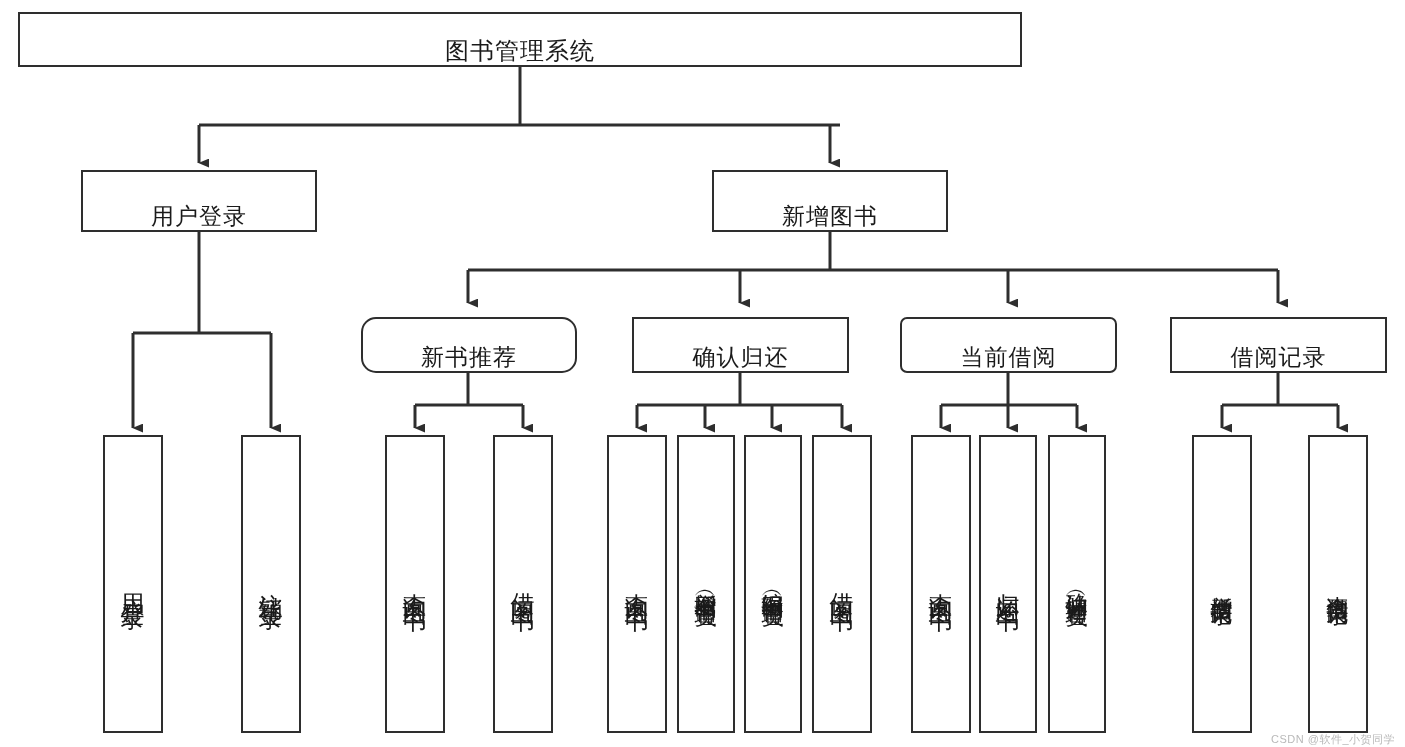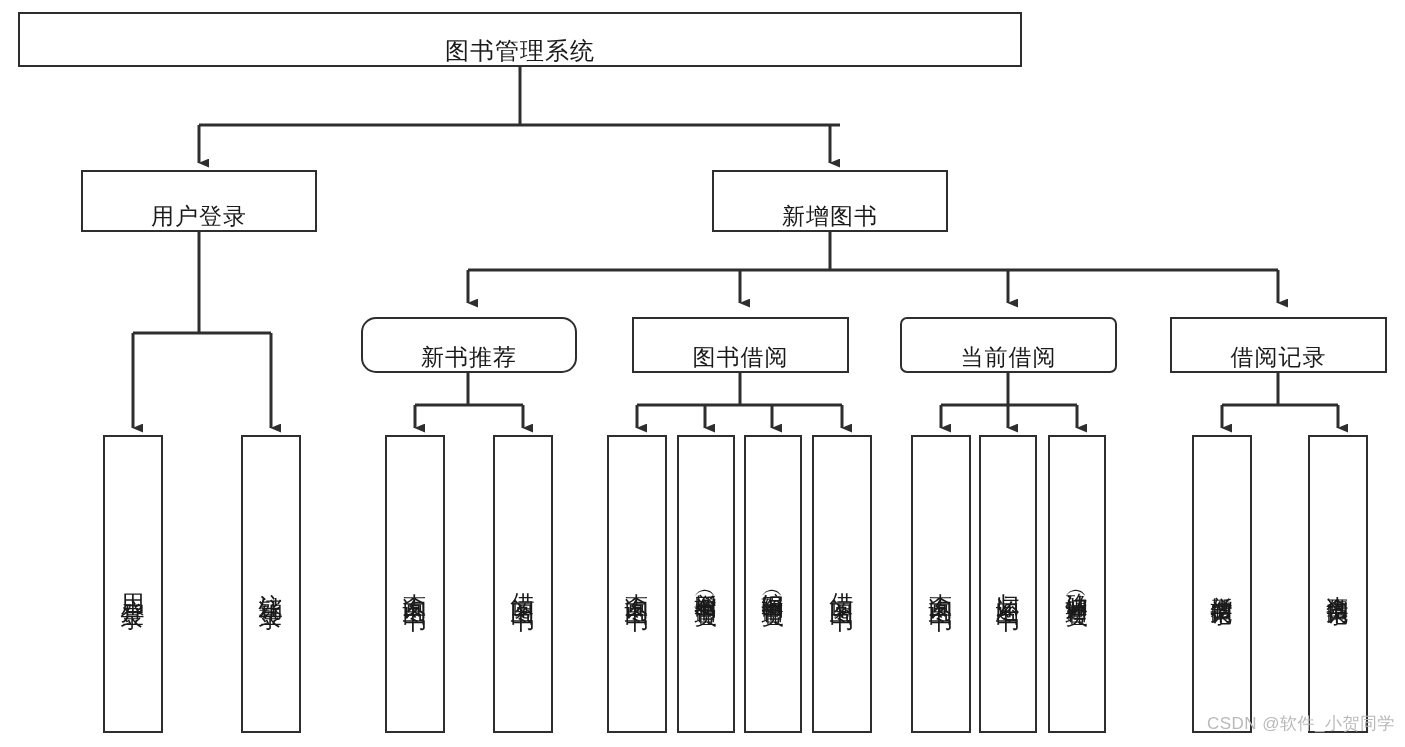--- a/index.html
+++ b/index.html
@@ -57,22 +57,22 @@
   svg.links{
     position:absolute;
     left:0;top:0;
     width:1405px;
     height:747px;
     pointer-events:none;
   }
   .watermark{
     position:absolute;
     right:10px;
-    bottom:12px;
-    font-size:17px;
+    bottom:0;
+    font-size:11px;
     color:#b9b9b9;
     letter-spacing:.5px;
     white-space:nowrap;
   }
 </style>
 </head>
 <body>
 
 <div id="canvas">
 
@@ -136,21 +136,21 @@
     <span class="lbl">用户登录</span>
   </div>
   <div class="node h" style="left:712px;top:170px;width:236px;height:62px;">
     <span class="lbl">新增图书</span>
   </div>
 
   <div class="node h" style="left:361px;top:317px;width:216px;height:56px;border-radius:15px;">
     <span class="lbl">新书推荐</span>
   </div>
   <div class="node h" style="left:632px;top:317px;width:217px;height:56px;">
-    <span class="lbl">图书借阅</span>
+    <span class="lbl">确认归还</span>
   </div>
   <div class="node h" style="left:900px;top:317px;width:217px;height:56px;border-radius:7px;">
     <span class="lbl">当前借阅</span>
   </div>
   <div class="node h" style="left:1170px;top:317px;width:217px;height:56px;">
     <span class="lbl">借阅记录</span>
   </div>
 
   <div class="node v" style="left:103px;top:435px;width:60px;height:298px;">
     <span class="lbl">用户登录</span>

